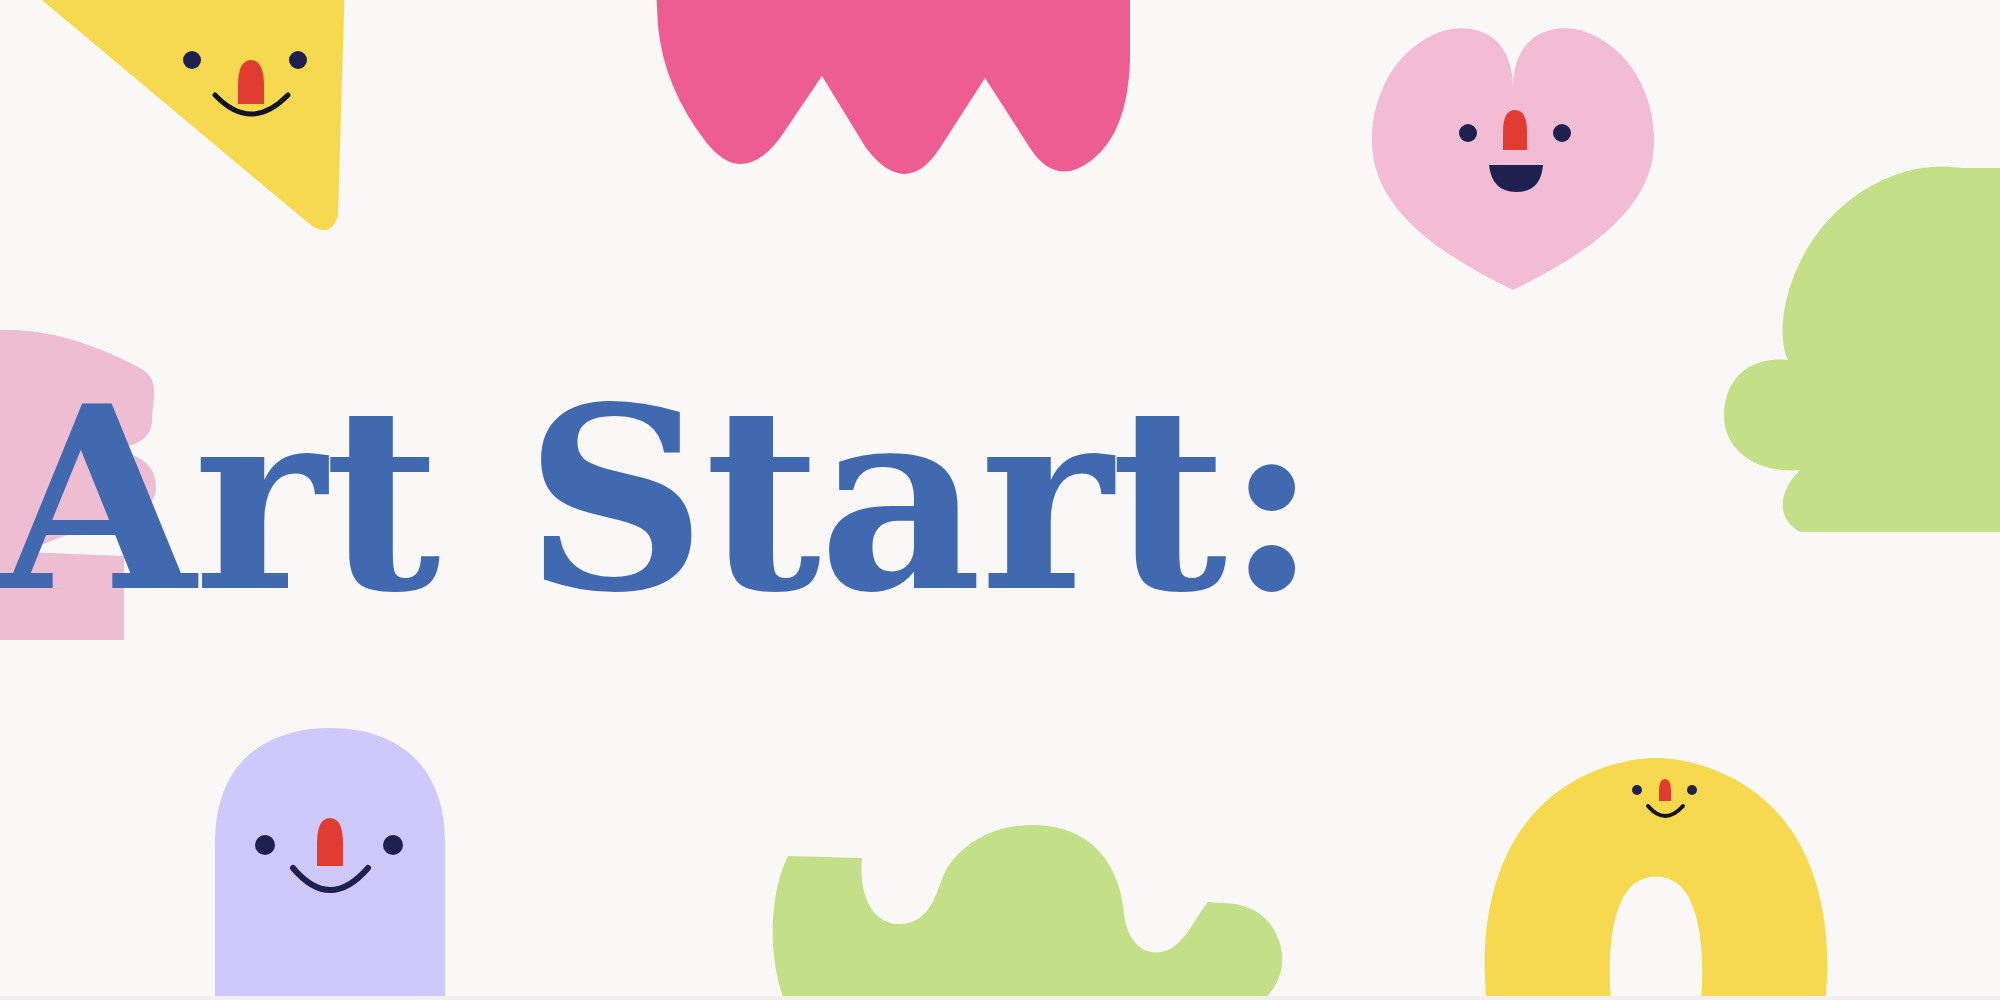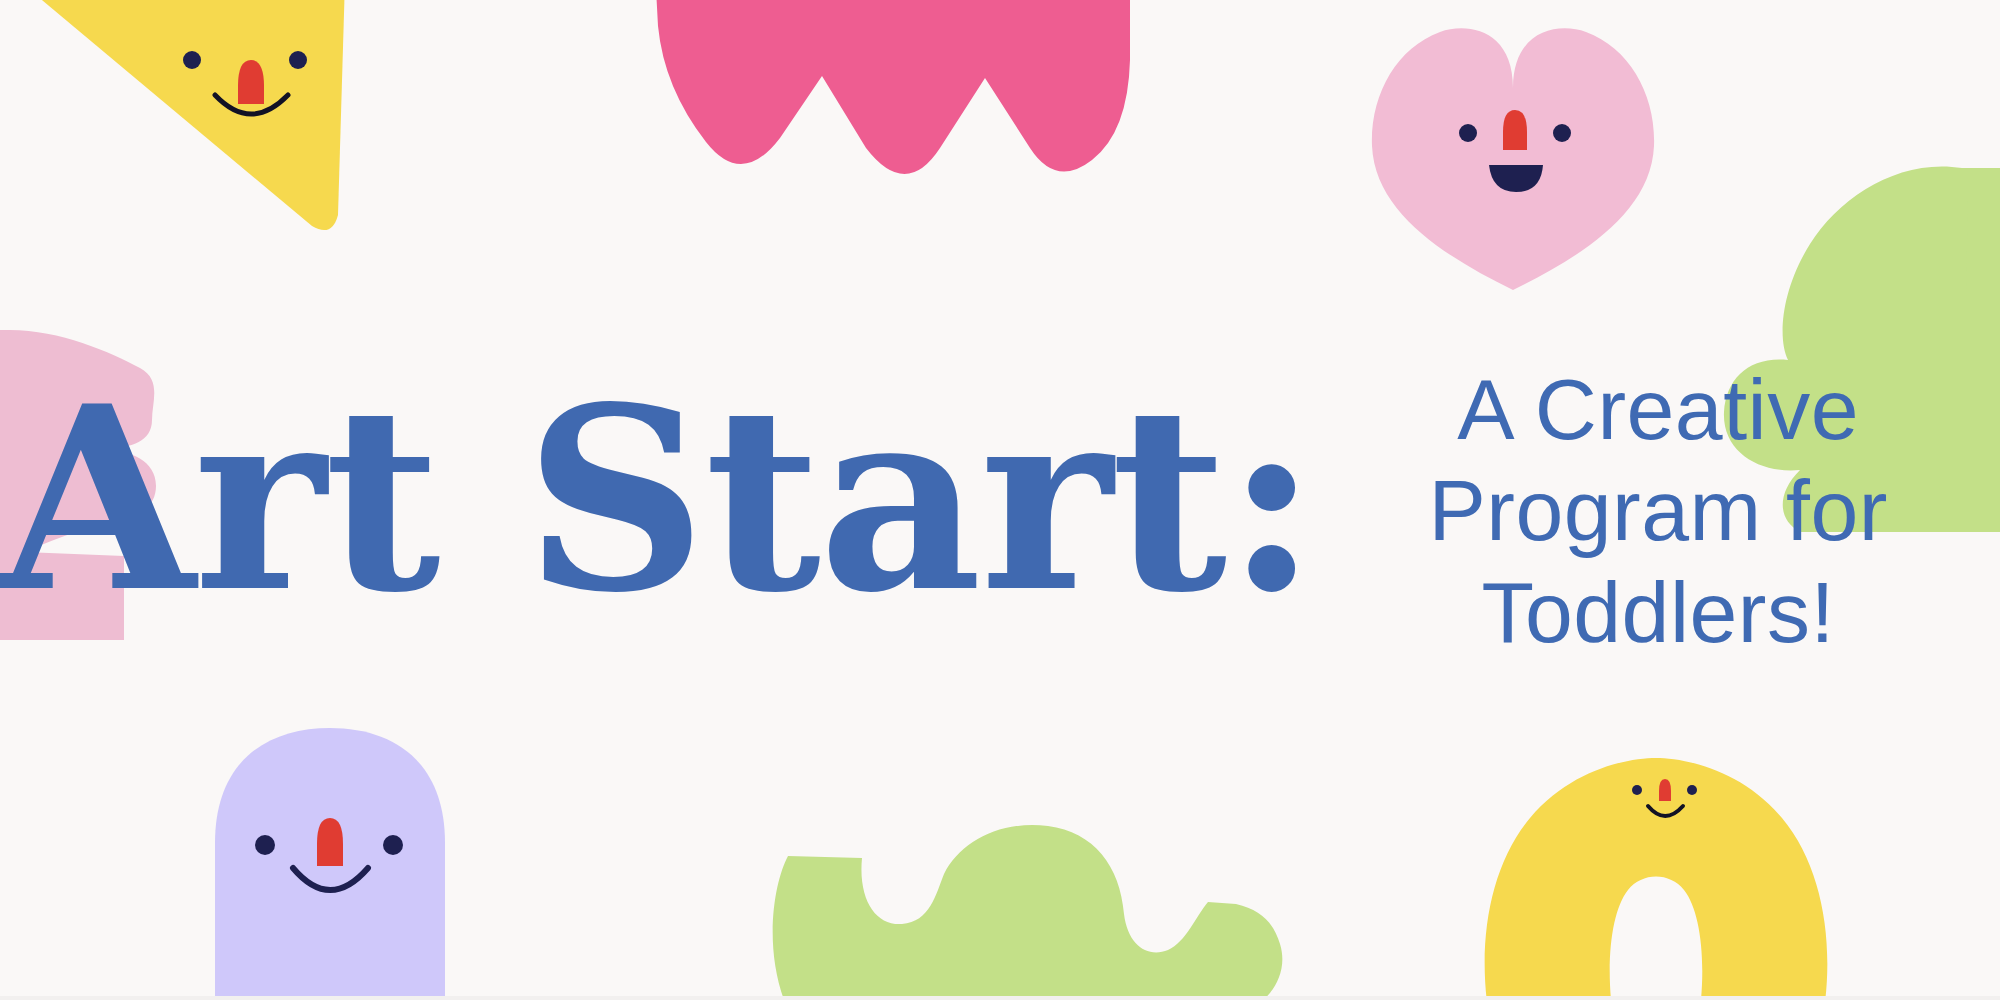--- a/index.html
+++ b/index.html
@@ -196,18 +196,17 @@
       <circle cx="1637" cy="790" r="5" fill="#1e2050"></circle>
       <circle cx="1692" cy="790" r="5" fill="#1e2050"></circle>
       <path d="M 1659 791 Q 1659 779 1665 779 Q 1671 779 1671 791 L 1671 801 L 1659 801 Z" fill="#e03c32"></path>
       <path d="M 1648 806 Q 1665 826 1683 806" fill="none" stroke="#121225" stroke-width="4" stroke-linecap="round"></path>
     </g>
 
   </svg>
 
   <div class="text-block">
     <h1 class="title">Art Start:</h1>
-    <p class="subtitle">A Creative Program for Toddlers!</p>
   </div>
 
   <div class="bottom-strip"></div>
 
 </div>
 
 </body></html>

